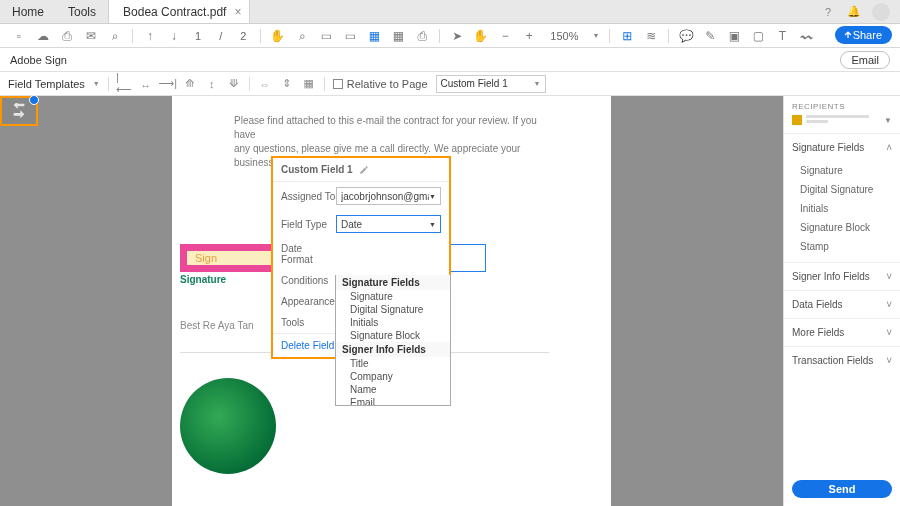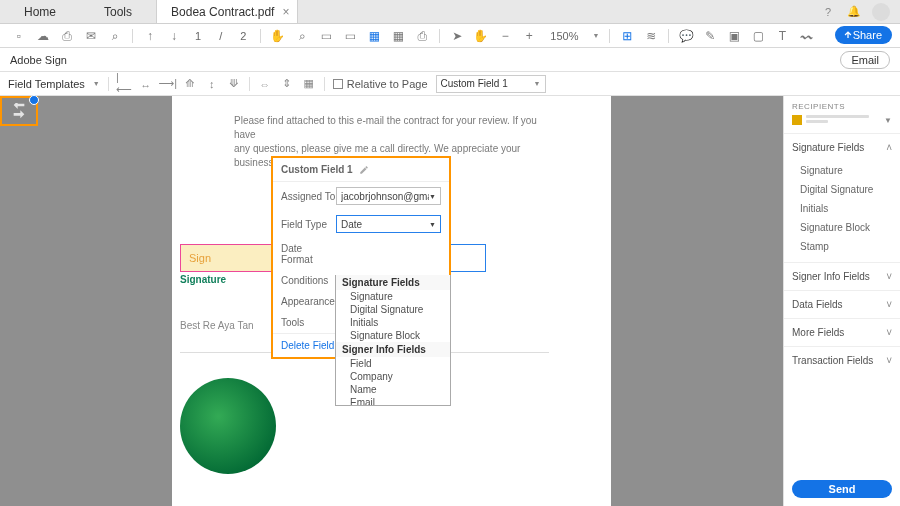--- a/index.html
+++ b/index.html
@@ -1,19 +1,19 @@
 <!DOCTYPE html>
 <html><head>
 <meta charset="utf-8">
 <style>
 * { box-sizing: border-box; margin: 0; padding: 0; font-family: -apple-system, BlinkMacSystemFont, "Segoe UI", Arial, sans-serif; }
 body { width: 900px; height: 506px; background: #fff; font-size: 11px; color: #333; overflow: hidden; position: relative; }
 
 .tabbar { height: 24px; background: #e8e8e8; display: flex; align-items: center; border-bottom: 1px solid #d0d0d0; }
-.tabbar .main-tab { padding: 0 24px; height: 100%; display: flex; align-items: center; cursor: pointer; font-size: 12px; }
+.tabbar .main-tab { padding: 0 12px; height: 100%; display: flex; align-items: center; cursor: pointer; font-size: 12px; }
 .tabbar .doc-tab { padding: 0 8px 0 14px; height: 100%; display: flex; align-items: center; cursor: pointer; border-left: 1px solid #d0d0d0; border-right: 1px solid #d0d0d0; background: #ffffff; font-size: 12px; }
 .tabbar .doc-tab .x { margin-left: 8px; font-size: 12px; color: #888; }
 .tabbar .tb-right { margin-left: auto; display: flex; gap: 10px; padding-right: 10px; align-items: center; }
 .tb-right .ico { width: 16px; height: 16px; cursor: pointer; color: #888; display:flex; align-items:center; justify-content:center; }
 .avatar-mini { width: 18px; height: 18px; border-radius: 50%; background: #dcdcdc; }
 
 .toolbar { height: 24px; background: #fff; border-bottom: 1px solid #d8d8d8; display: flex; align-items: center; padding: 0 12px; gap: 10px; font-size: 11px; color: #666; position: relative; }
 .toolbar .tb-ico { width: 14px; height: 14px; cursor: pointer; color:#777; display:flex; align-items:center; justify-content:center; font-size:12px; }
 .toolbar .sep { width: 1px; height: 14px; background: #d8d8d8; }
 .toolbar .pg { padding: 0 4px; }
@@ -24,21 +24,21 @@
 
 .template-bar { height: 24px; border-bottom: 1px solid #e0e0e0; display: flex; align-items: center; padding: 0 8px; gap: 8px; }
 .template-bar .dd { display: flex; align-items: center; gap: 8px; cursor:pointer; color:#333; }
 .template-bar .tico { width:14px; height:14px; color:#888; cursor:pointer; display:flex;align-items:center;justify-content:center; font-size:11px;}
 .template-bar .cb-ico { width:10px;height:10px;border:1px solid #888;display:inline-block;margin-right:4px;}
 .template-bar .cf-select { border:1px solid #ccc; height:18px; width:110px; padding:0 4px; display:flex; align-items:center; justify-content:space-between; font-size:10px; cursor:pointer;}
 
 .stage { position: absolute; top: 96px; left: 0; right: 117px; bottom: 0; background: #8f8f8f; display:flex; justify-content:center; }
 .page { width: 439px; height: 100%; background: #fff; position:relative; padding: 18px 62px 0 62px; }
 .msg { color:#7a7a7a; font-size:10px; line-height:1.4; margin-bottom: 12px; white-space: pre-line; }
-.sign-field { position:absolute; top:148px; left:8px; width:106px; height:28px; border:1px solid #ec4899; background:#fbeec1; display:flex; align-items:center; padding:0 8px; color:#e7a13a; font-size:11px; }
+.sign-field { position:absolute; top:148px; left:8px; width:106px; height:28px; border:7px solid #ec4899; background:#fbeec1; display:flex; align-items:center; padding:0 8px; color:#e7a13a; font-size:11px; }
 .sign-field .star{color:#c00; position:absolute; top:2px; right:4px; font-size:10px;}
 .date-field { position:absolute; top:148px; left:222px; width:92px; height:28px; border:1.5px solid #2680eb; display:flex; align-items:center; padding:0 8px; font-size:12px; color:#333; cursor:pointer; background:#fff;}
 .below-lbl { position:absolute; top:178px; font-size:10px; font-weight:600; color:#12805c; }
 .lbl-sign { left:8px; }
 .lbl-date { left:222px; }
 .regards { position:absolute; top:222px; left:8px; font-size:10px; color:#888; line-height:1.5; }
 .divider-line { position:absolute; top:256px; left:8px; right:62px; border-top:1px solid #ddd; }
 .avatar-big { position:absolute; top:282px; left:8px; width:96px; height:96px; border-radius:50%; background: radial-gradient(circle at 40% 40%, #3a5 0%, #063 80%); }
 
 .nudge-highlight { position:absolute; top:96px; left:0; width:38px; height:30px; border:2px solid #ff9500; z-index:5; display:flex; align-items:center; justify-content:center; background:#888; cursor:pointer;}
@@ -214,21 +214,21 @@
       <span>Date</span>
       <span style="font-size:7px;">▼</span>
     </div>
     <div class="ft-menu" id="ft-menu">
         <div class="grp">Signature Fields</div>
         <div class="opt">Signature</div>
         <div class="opt">Digital Signature</div>
         <div class="opt">Initials</div>
         <div class="opt">Signature Block</div>
         <div class="grp">Signer Info Fields</div>
-        <div class="opt">Field</div>
+        <div class="opt">Title</div>
         <div class="opt">Company</div>
         <div class="opt">Name</div>
         <div class="opt">Email</div>
       </div>
   </div>
   <div class="po-row">
       <span class="po-label">Date Format</span>
     </div>
   <div class="po-row">
       <span class="po-label">Conditions</span>

